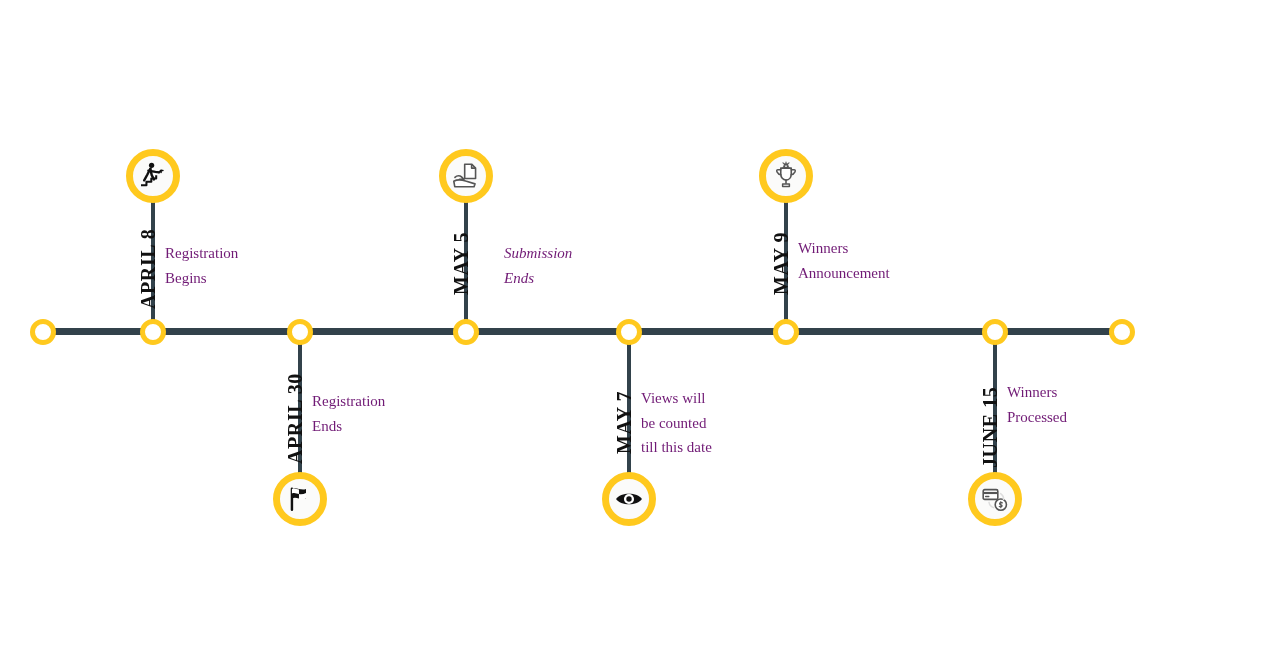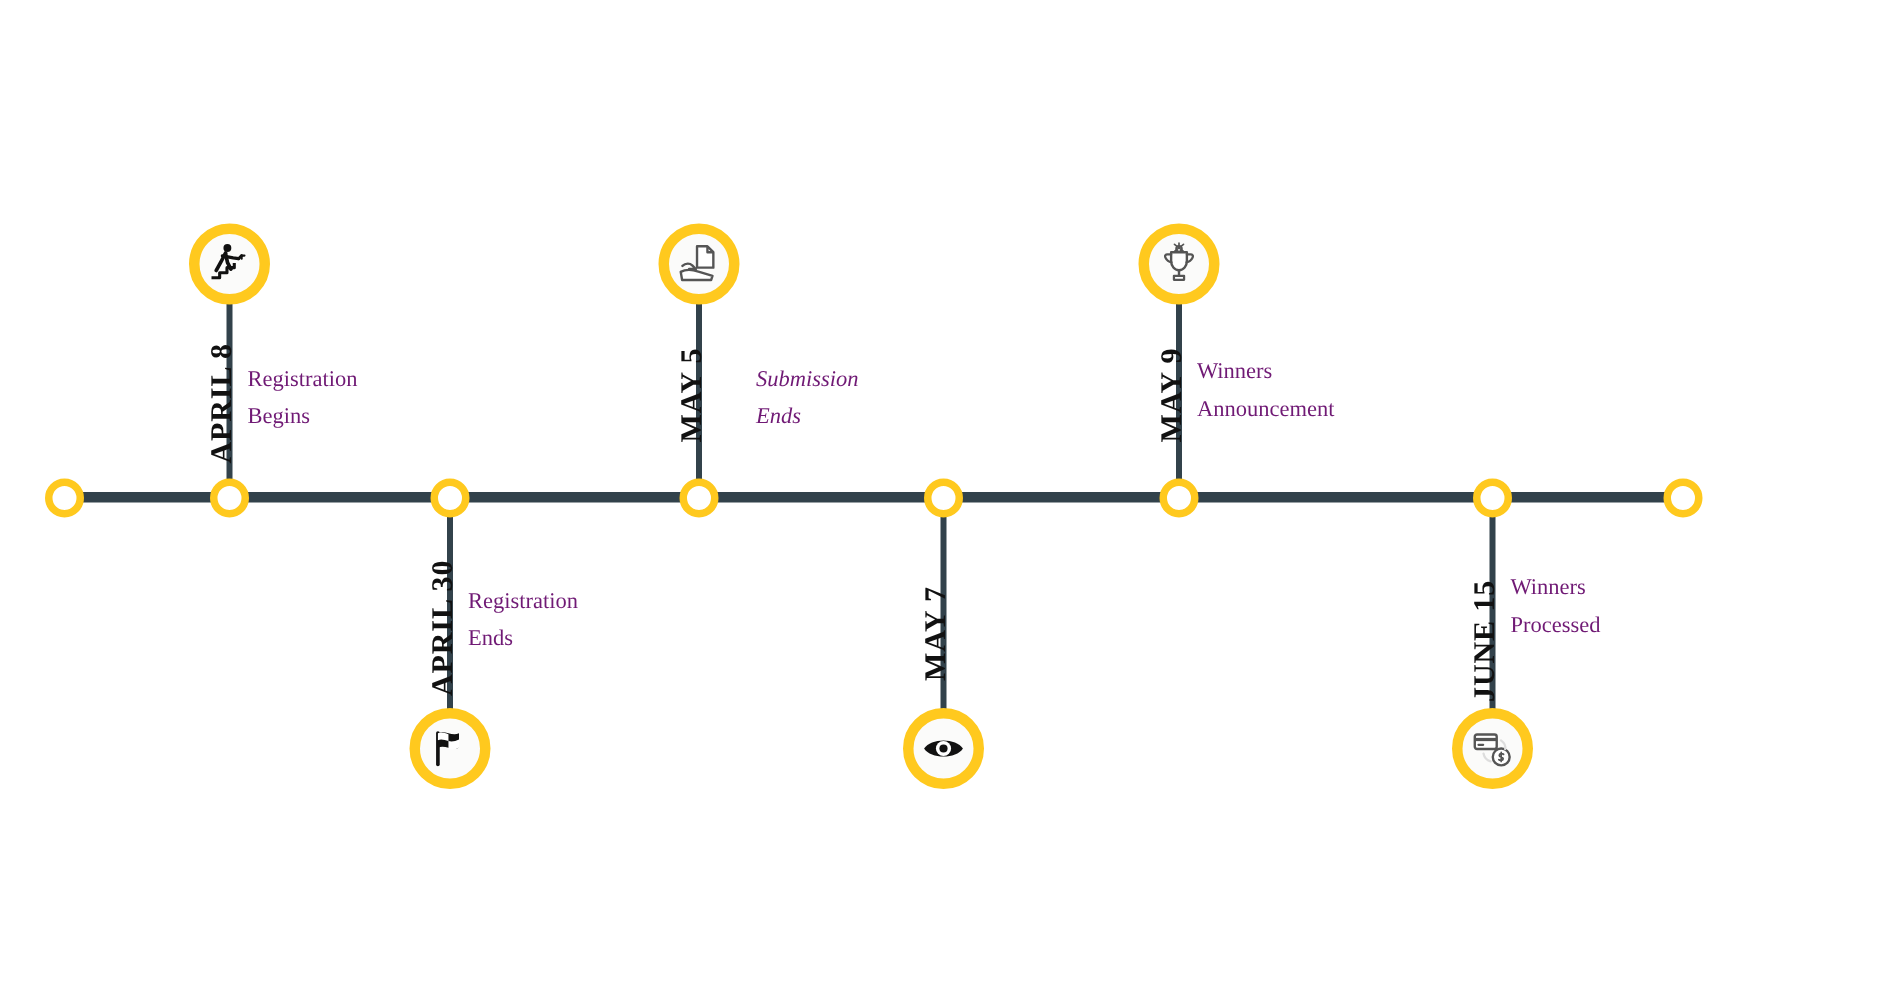--- a/index.html
+++ b/index.html
@@ -171,20 +171,23 @@
   <div class="icon-bubble down" style="left:629px;">
     <span>
       <svg width="30" height="30" viewBox="0 0 32 32" fill="none">
         <path d="M2.2 16 C7.0 8.4 25.0 8.4 29.8 16 C25.0 23.6 7.0 23.6 2.2 16 Z" fill="#111"></path>
         <circle cx="16" cy="16" r="5.4" fill="#fff"></circle>
         <circle cx="16" cy="16" r="2.9" fill="#111"></circle>
       </svg>
     </span>
   </div>
   <div class="date-label" style="left:613px; top:454px;">MAY 7</div>
+  <div class="desc" style="left:641px; top:386px; width:160px;">Views will
+be counted
+till this date</div>
 
   <div class="stem up" style="left:786px;"></div>
   <div class="node" style="left:786px;"></div>
   <div class="icon-bubble up" style="left:786px;">
     <span>
       <svg width="30" height="30" viewBox="0 0 32 32" fill="none">
         <path d="M10.4 7.6 H21.6 V13.6 C21.6 17.6 19.2 20.4 16.0 20.4 C12.8 20.4 10.4 17.6 10.4 13.6 Z" stroke="#555" stroke-width="1.7" stroke-linejoin="round" fill="#fff"></path>
         <path d="M10.4 9.2 H7.4 C6.2 9.2 5.8 10.4 6.4 11.6 C7.4 13.6 9.0 14.6 10.6 14.8" stroke="#555" stroke-width="1.6" stroke-linecap="round" fill="none"></path>
         <path d="M21.6 9.2 H24.6 C25.8 9.2 26.2 10.4 25.6 11.6 C24.6 13.6 23.0 14.6 21.4 14.8" stroke="#555" stroke-width="1.6" stroke-linecap="round" fill="none"></path>
         <path d="M16 20.4 V24.2" stroke="#555" stroke-width="1.7" stroke-linecap="round"></path>

